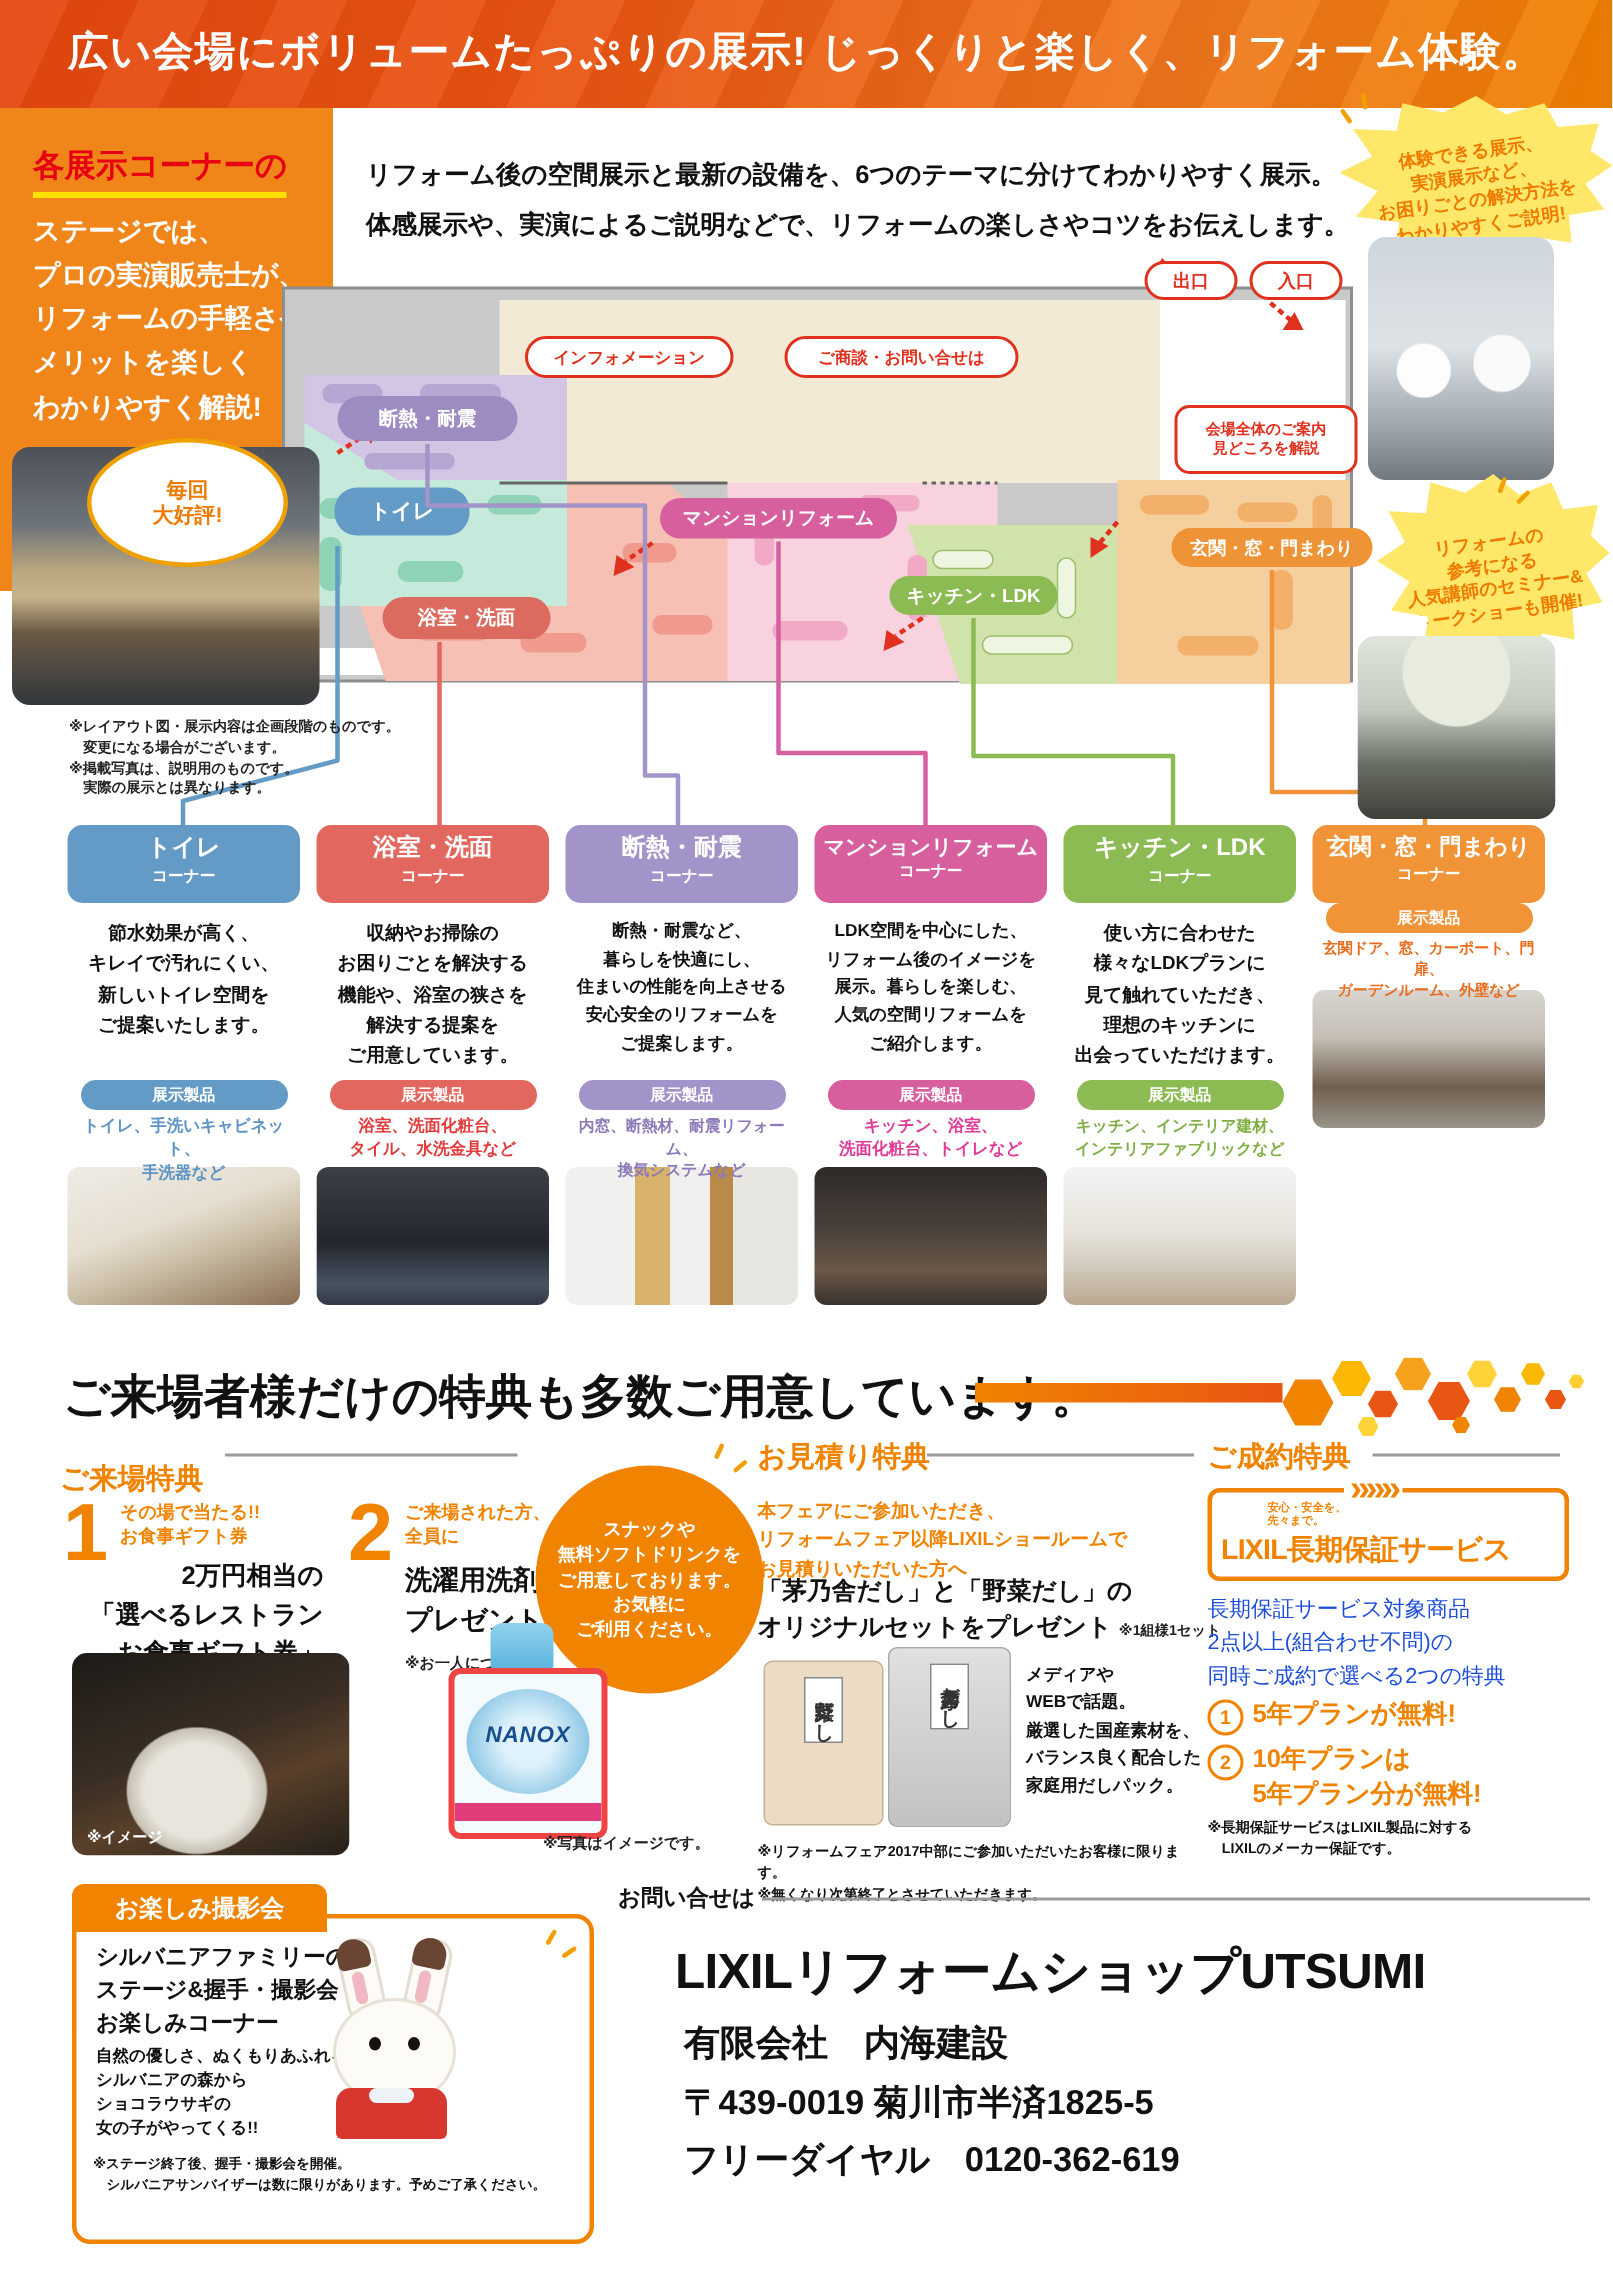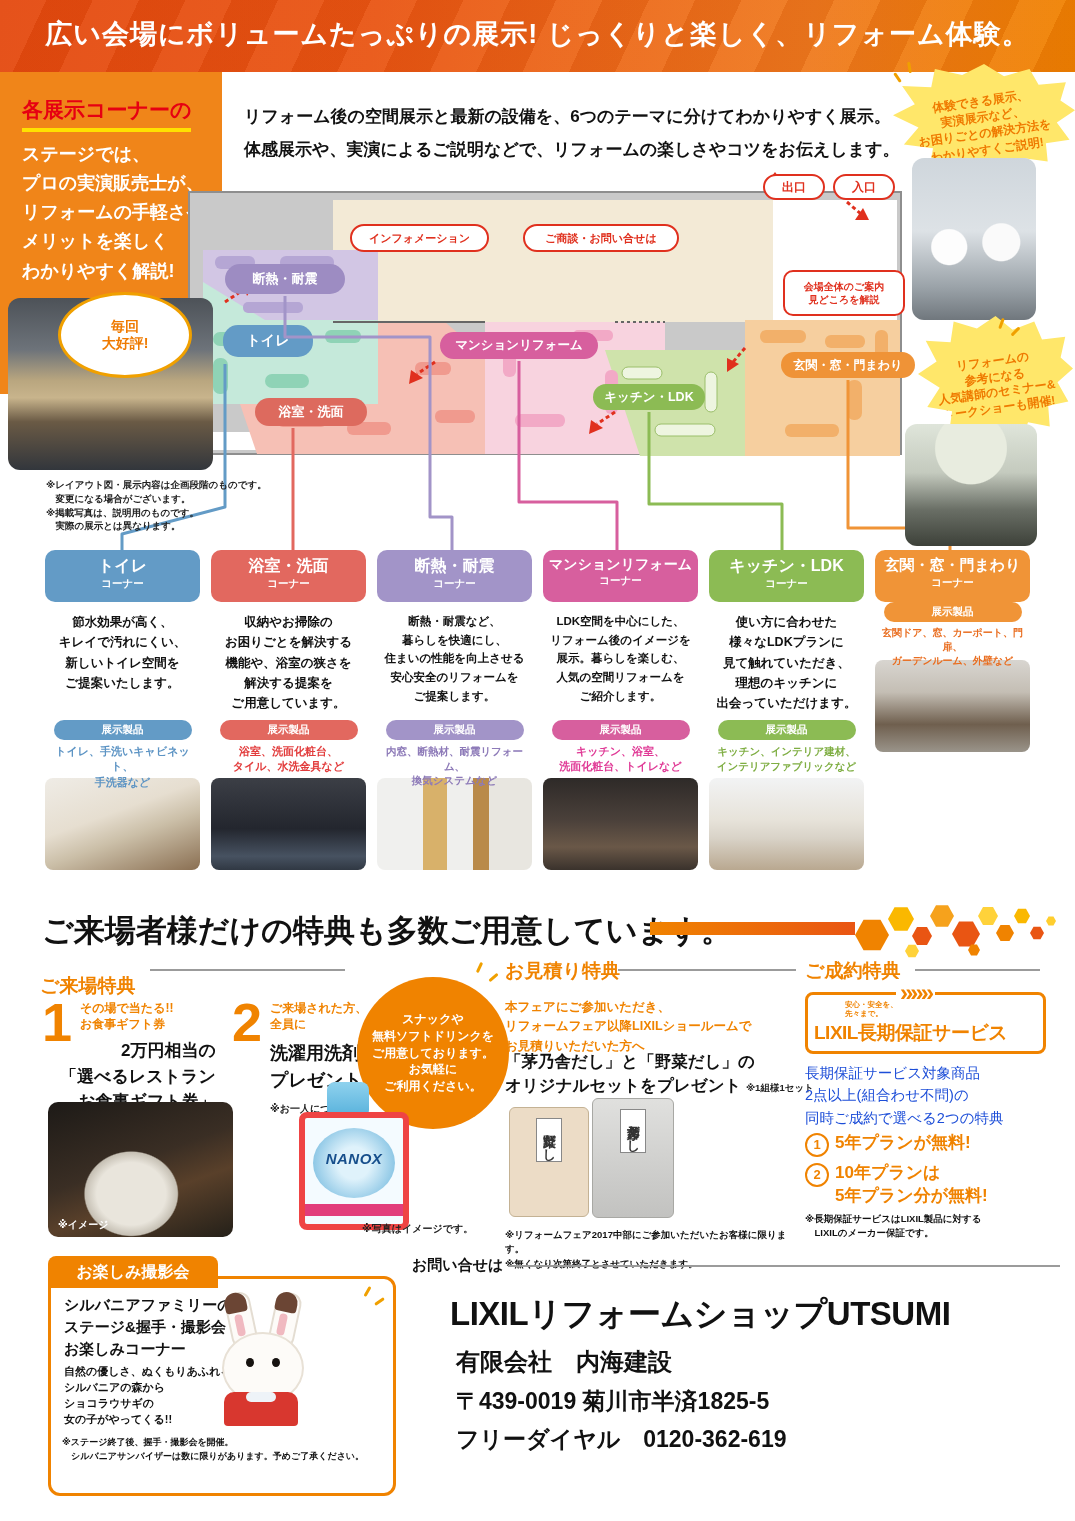--- a/index.html
+++ b/index.html
@@ -104,21 +104,21 @@
     color:#fff;font-size:12px;font-weight:bold;line-height:1.4;}
 
   .food-photo{left:48px;top:1102px;width:185px;height:135px;border-radius:10px;
     background:radial-gradient(ellipse at 45% 68%,#e9e5dc 24%,#c6c0b4 32%,rgba(0,0,0,0) 33%),
                radial-gradient(ellipse at 43% 58%,#d8763a 10%,rgba(0,0,0,0) 11%),
                linear-gradient(160deg,#1d1a17 0%,#3a2e24 45%,#59402a 65%,#242019 100%);}
   .food-note{left:58px;top:1218px;color:#fff;font-size:10px;font-weight:bold;}
 
   .nanox-cap{left:327px;top:1082px;width:42px;height:32px;background:linear-gradient(180deg,#8fd2ee,#5cb4dd);
     border-radius:8px 8px 4px 4px;}
-  .nanox-body{left:299px;top:1112px;width:98px;height:106px;background:#f4fbff;border:6px solid #ef4444;
+  .nanox-body{left:299px;top:1112px;width:98px;height:106px;background:#f4fbff;border:4px solid #ef4444;
     border-radius:8px;overflow:hidden;}
   .nanox-splash{position:absolute;left:8px;top:10px;width:82px;height:70px;border-radius:50%;
     background:radial-gradient(circle,#dff2fb 30%,#8fc8e6 75%,#5aa7d0 100%);}
   .nanox-label{position:absolute;left:0;top:32px;width:98px;text-align:center;color:#174f8c;
     font-size:15px;font-weight:900;font-style:italic;letter-spacing:0.5px;}
   .nanox-stripe{position:absolute;left:0;bottom:8px;width:98px;height:12px;background:#e23d7b;}
 
   .est-lead{left:505px;top:998px;width:300px;font-size:12.5px;font-weight:bold;color:#f08300;line-height:1.55;}
   .est-main{font-size:16.5px;font-weight:900;color:#111;line-height:1.4;}
   .pack{position:absolute;border-radius:6px;}
@@ -448,20 +448,25 @@
   <div class="abs" style="left:505px;top:1074px;">
     <span class="est-main">オリジナルセットをプレゼント</span>
     <span class="note-s" style="font-size:9.5px;">※1組様1セット</span>
   </div>
   <div class="abs pack pack-v">
     <span class="pack-label">野菜だし</span>
   </div>
   <div class="abs pack pack-k">
     <span class="pack-label">茅乃舎だし</span>
   </div>
+  <div class="abs est-desc pre">メディアや
+WEBで話題。
+厳選した国産素材を、
+バランス良く配合した
+家庭用だしパック。</div>
   <div class="abs est-notes pre">※リフォームフェア2017中部にご参加いただいたお客様に限ります。
 ※無くなり次第終了とさせていただきます。</div>
 
   <div class="abs sec-h" style="left:805px;top:958px;">ご成約特典</div>
   <div class="abs rule" style="left:915px;top:969px;width:125px;"></div>
   <div class="abs warranty-badge">
     <span class="wb-arrows">»»»</span>
     <span class="wb-small pre">安心・安全を、
 先々まで。</span>
     <span class="wb-main">LIXIL長期保証サービス</span>

